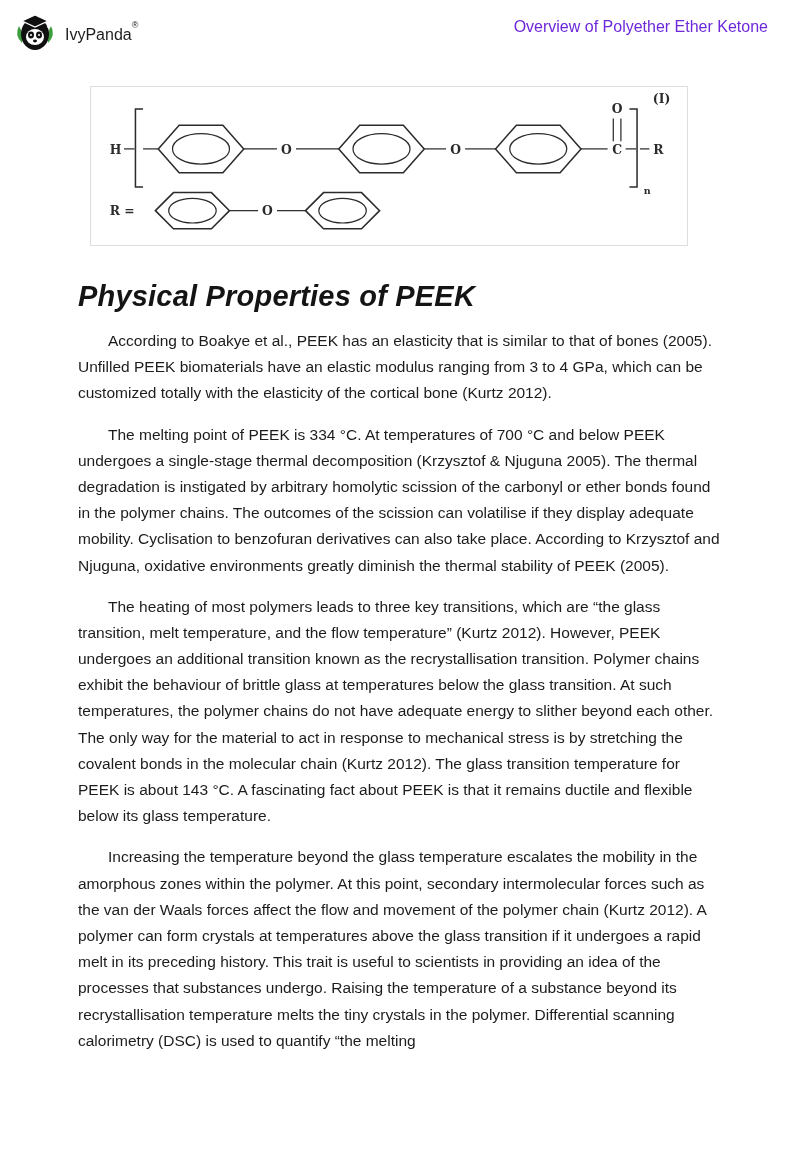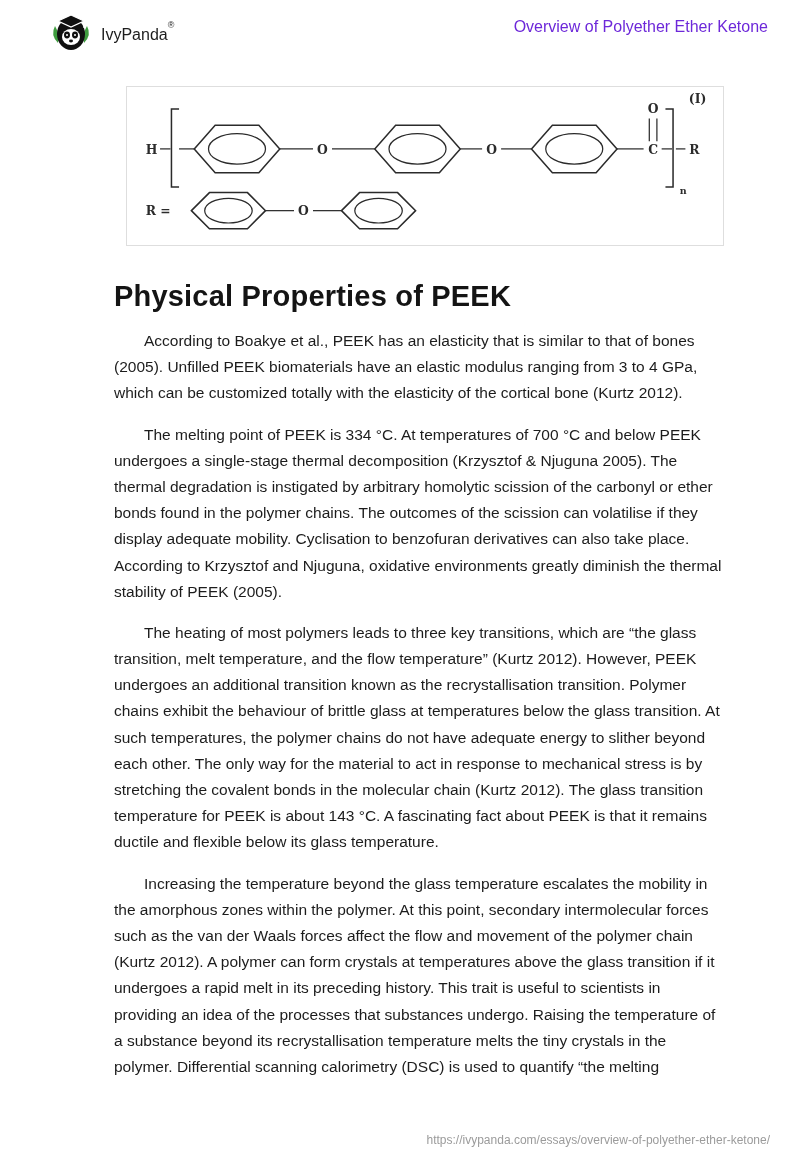--- a/index.html
+++ b/index.html
@@ -1,19 +1,19 @@
 <!DOCTYPE html>
 <html><head>
 <meta charset="utf-8">
 <style>
   * { box-sizing: border-box; }
   html,body { margin:0; padding:0; background:#ffffff; }
   .page {
     width:800px; height:1160px; position:relative; background:#ffffff;
-    font-family:"Liberation Sans", sans-serif; color:#1d1d1d; overflow:hidden;padding-left:36px;
+    font-family:"Liberation Sans", sans-serif; color:#1d1d1d; overflow:hidden;
   }
   .header {
     display:flex; justify-content:space-between; align-items:flex-start;
     padding:10px 32px 0 12px;
   }
   .brand { display:flex; align-items:center; gap:7px; }
   .brand-reg { font-size:9px; vertical-align:top; position:relative; top:-6px; font-weight:400; }
   .doc-title { color:#6d28d9; font-size:16px; margin-top:8px; }
 
   .content { padding:0 78px; }
@@ -24,20 +24,21 @@
   }
   .figure svg { display:block; }
 
   .caption {
     font-style:italic; font-size:15.5px; color:#1f1f1f; margin:30px 0 0 28px;
   }
 
   .section-heading {
     font-size:29px; font-weight:700; color:#141414; margin:34px 0 6px 0;
     letter-spacing:0.2px;
+    font-style:italic;
   }
 
   .para {
     font-size:15.5px; line-height:1.69; color:#1c1c1c;
     text-indent:30px; margin:15px 0; text-align:left;
   }
 
   .footer {
     position:absolute; bottom:13px; right:30px;
     color:#9b9b9b; font-size:12px; text-decoration:none;
@@ -134,15 +135,14 @@
 
     <h1 class="section-heading">Physical Properties of PEEK</h1>
 
     <p class="para">According to Boakye et al., PEEK has an elasticity that is similar to that of bones (2005). Unfilled PEEK biomaterials have an elastic modulus ranging from 3 to 4 GPa, which can be customized totally with the elasticity of the cortical bone (Kurtz 2012).</p>
     <p class="para">The melting point of PEEK is 334 °C. At temperatures of 700 °C and below PEEK undergoes a single-stage thermal decomposition (Krzysztof &amp; Njuguna 2005). The thermal degradation is instigated by arbitrary homolytic scission of the carbonyl or ether bonds found in the polymer chains. The outcomes of the scission can volatilise if they display adequate mobility. Cyclisation to benzofuran derivatives can also take place. According to Krzysztof and Njuguna, oxidative environments greatly diminish the thermal stability of PEEK (2005).</p>
     <p class="para">The heating of most polymers leads to three key transitions, which are “the glass transition, melt temperature, and the flow temperature” (Kurtz 2012). However, PEEK undergoes an additional transition known as the recrystallisation transition. Polymer chains exhibit the behaviour of brittle glass at temperatures below the glass transition. At such temperatures, the polymer chains do not have adequate energy to slither beyond each other. The only way for the material to act in response to mechanical stress is by stretching the covalent bonds in the molecular chain (Kurtz 2012). The glass transition temperature for PEEK is about 143 °C. A fascinating fact about PEEK is that it remains ductile and flexible below its glass temperature.</p>
     <p class="para">Increasing the temperature beyond the glass temperature escalates the mobility in the amorphous zones within the polymer. At this point, secondary intermolecular forces such as the van der Waals forces affect the flow and movement of the polymer chain (Kurtz 2012). A polymer can form crystals at temperatures above the glass transition if it undergoes a rapid melt in its preceding history. This trait is useful to scientists in providing an idea of the processes that substances undergo. Raising the temperature of a substance beyond its recrystallisation temperature melts the tiny crystals in the polymer. Differential scanning calorimetry (DSC) is used to quantify “the melting</p>
 
   </div>
 
-  <a class="footer" href="#">https://ivypanda.com/essays/overview-of-polyether-ether-ketone/</a>
 
 </div>
 
 </body></html>

